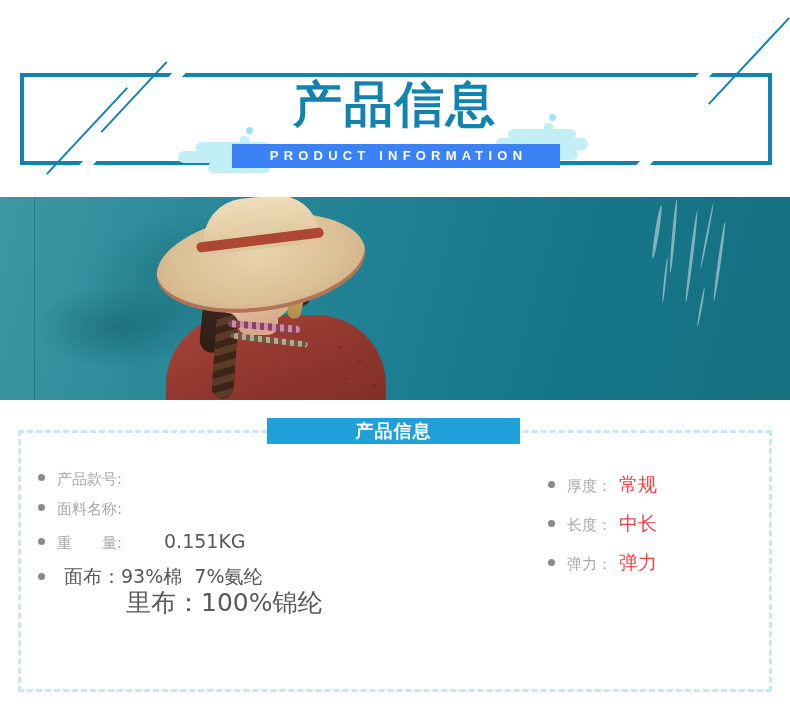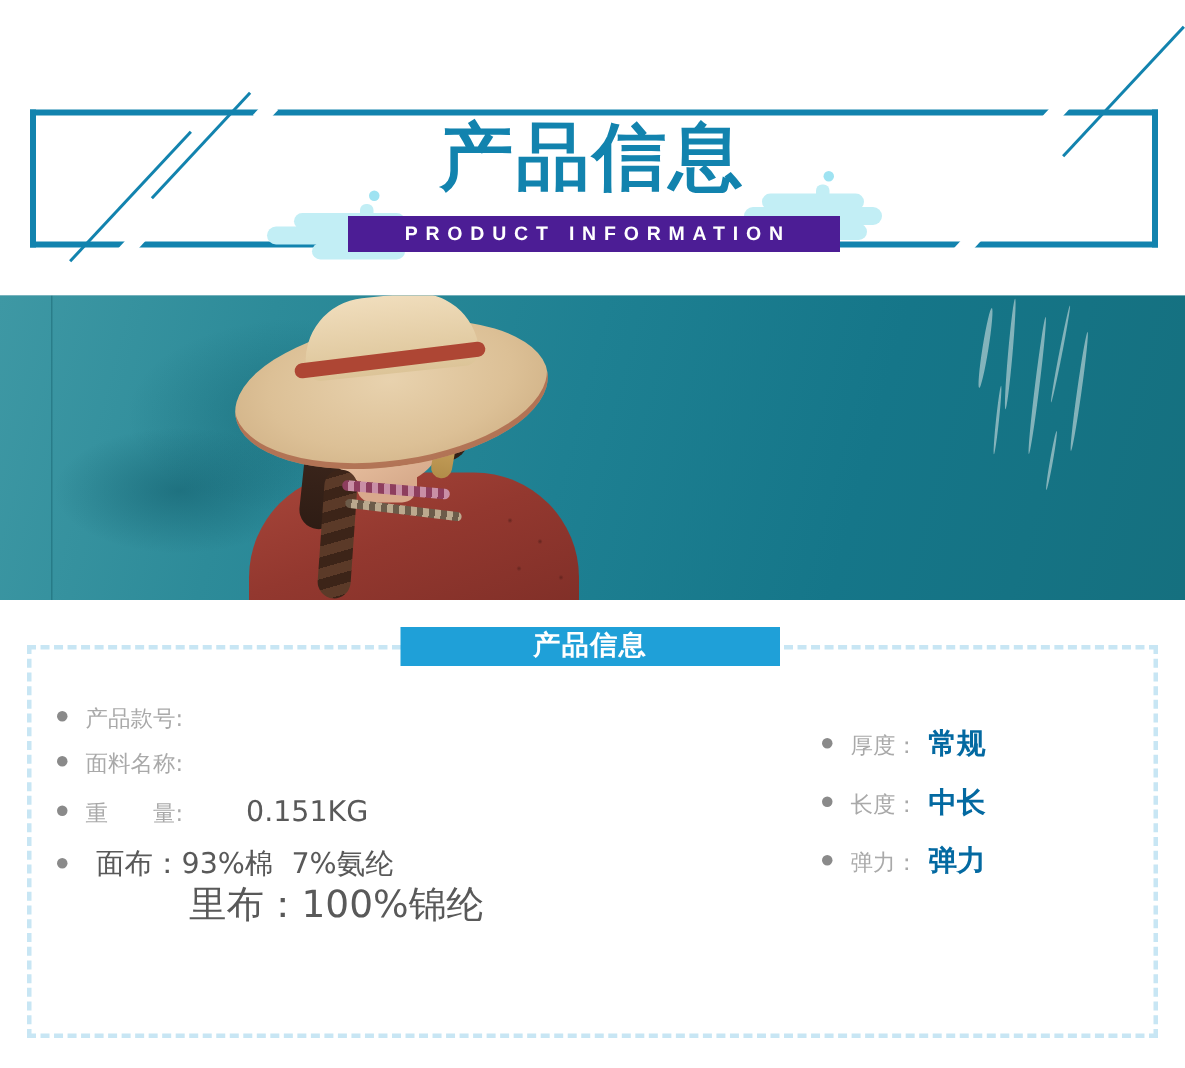--- a/index.html
+++ b/index.html
@@ -94,21 +94,21 @@
     font-weight: bold;
     color: #1283AE;
     letter-spacing: 2px;
     line-height: 1;
     font-family: "DejaVu Sans", "Liberation Sans", sans-serif;
   }
   #subtitle-band {
     position: absolute;
     left: 232px; top: 144px;
     width: 328px; height: 24px;
-    background: #4c1d95;
+    background: #3b82f6;
   }
   #subtitle-text {
     position: absolute;
     left: 0; top: 0;
     width: 328px; height: 24px;
     line-height: 24px;
     text-align: center;
     color: #ffffff;
     font-size: 13px;
     font-weight: bold;
@@ -241,21 +241,21 @@
     position: absolute;
     left: 0; top: 0; width: 253px; height: 26px;
     line-height: 26px; text-align: center;
     color: #ffffff; font-size: 18px; font-weight: bold;
     letter-spacing: 1px;
     font-family: "DejaVu Sans", "Liberation Sans", sans-serif;
   }
 
   .spec-col { position: absolute; }
   #spec-col-left  { left: 38px;  top: 70px; width: 470px; }
-  #spec-col-right { left: 548px; top: 72px; width: 220px; margin-top: 11px; }
+  #spec-col-right { left: 548px; top: 72px; width: 220px; }
 
   .spec-row {
     position: relative;
     display: flex;
     align-items: baseline;
     margin-bottom: 11px;
     font-family: "DejaVu Sans", "Liberation Sans", sans-serif;
   }
   .bullet {
     width: 7px; height: 7px;
@@ -273,21 +273,21 @@
   }
   .spec-value {
     color: #595959;
     font-size: 19px;
     margin-left: 7px;
     white-space: pre;
   }
   #spec-col-left .spec-label { width: 100px; }
   #spec-col-right .spec-label { width: auto; }
   #spec-col-right .spec-row { margin-bottom: 13px; }
-  #spec-col-right .spec-value { font-weight: bold; color: #0369a1; }
+  #spec-col-right .spec-value { font-weight: normal; color: #ef4444; }
   .value-sub {
     position: absolute;
     left: 126px;
     color: #595959;
     font-size: 25px;
     white-space: pre;
     font-family: "DejaVu Sans", "Liberation Sans", sans-serif;
   }
   #fabric-sub { top: 186px; }
 </style>

